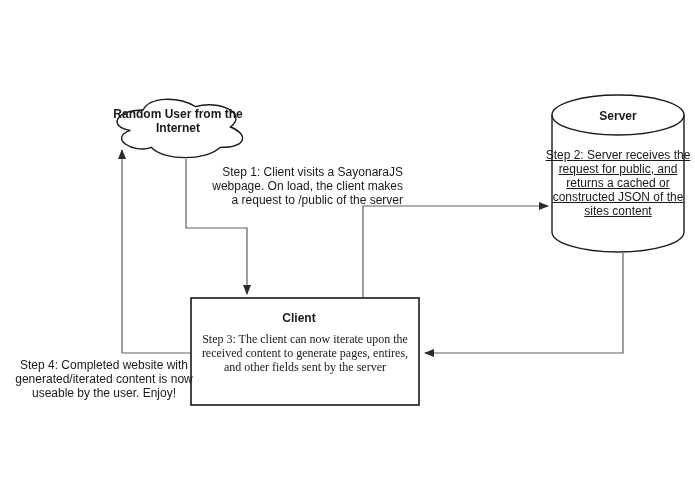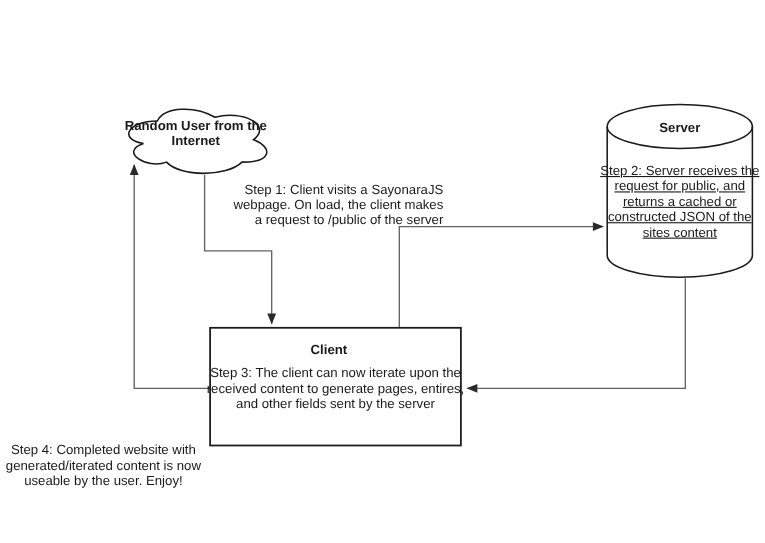--- a/index.html
+++ b/index.html
@@ -60,25 +60,25 @@
 Internet</div>
 
   <div class="label" style="left:543px; top:148px; width:150px;text-decoration:underline;">Step 2: Server receives the
 request for public, and
 returns a cached or
 constructed JSON of the
 sites content</div>
 
   <div class="label bold" style="left:191px; top:311px; width:216px;">Client</div>
 
-  <div class="label" style="left:181px; top:332px; width:248px;">Step 3: The client can now iterate upon the
+  <div class="label" style="left:181px; top:332px; width:248px;font-family:Liberation Serif, serif;">Step 3: The client can now iterate upon the
 received content to generate pages, entires,
 and other fields sent by the server</div>
 
   <div class="label" style="left:211px; top:165px; width:192px;text-align:right;">Step 1: Client visits a SayonaraJS
 webpage. On load, the client makes
 a request to /public of the server</div>
 
-  <div class="label" style="left:4px; top:358px; width:180px;margin-top:44px;">Step 4: Completed website with
+  <div class="label" style="left:14px; top:358px; width:180px;">Step 4: Completed website with
 generated/iterated content is now
 useable by the user. Enjoy!</div>
 
 </div>
 
 </body></html>

